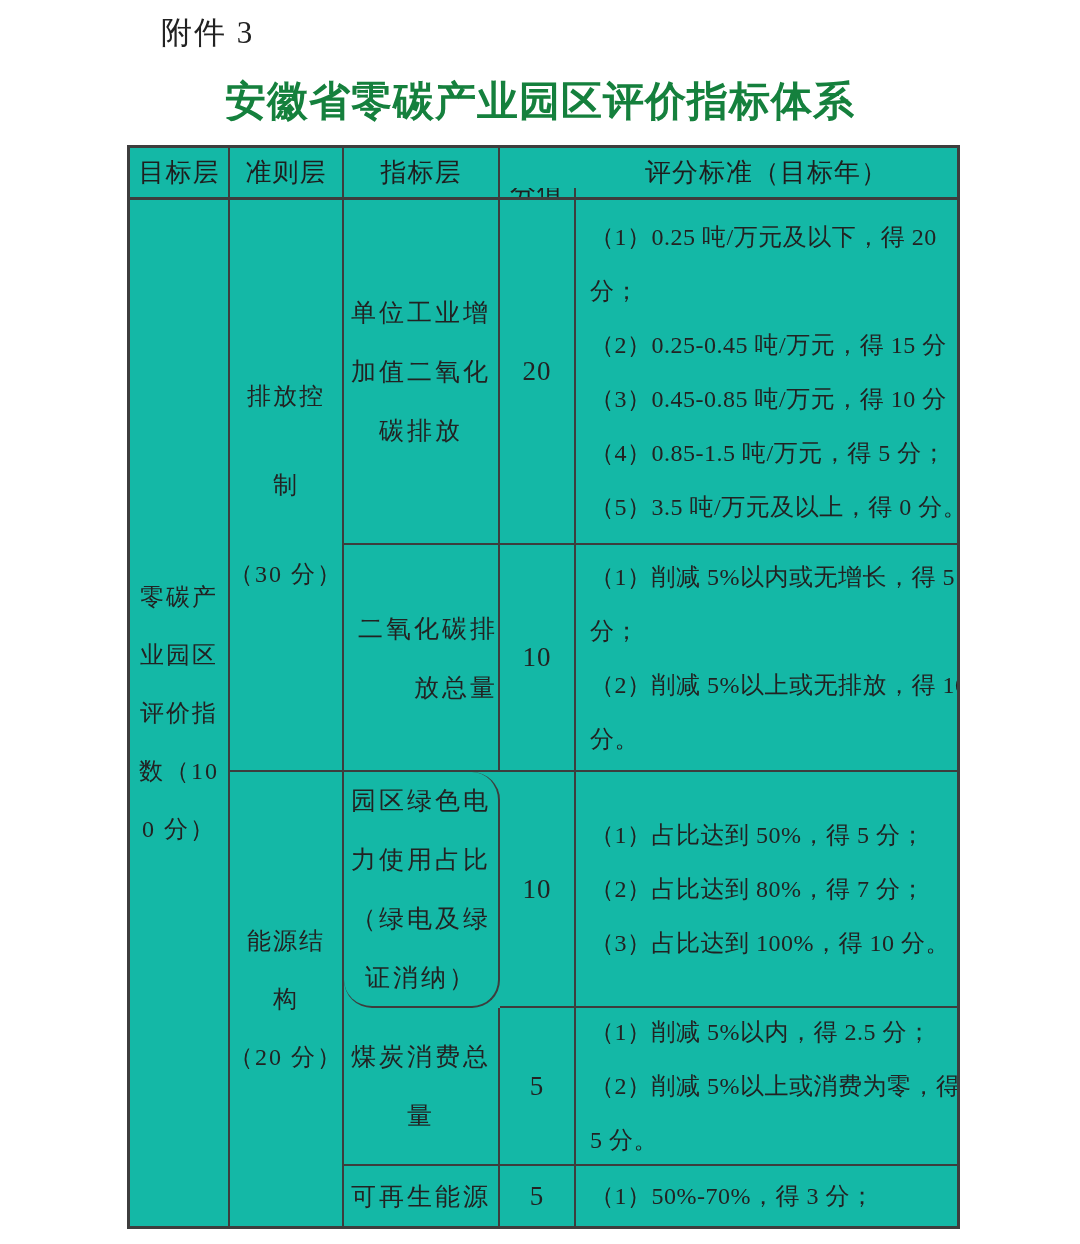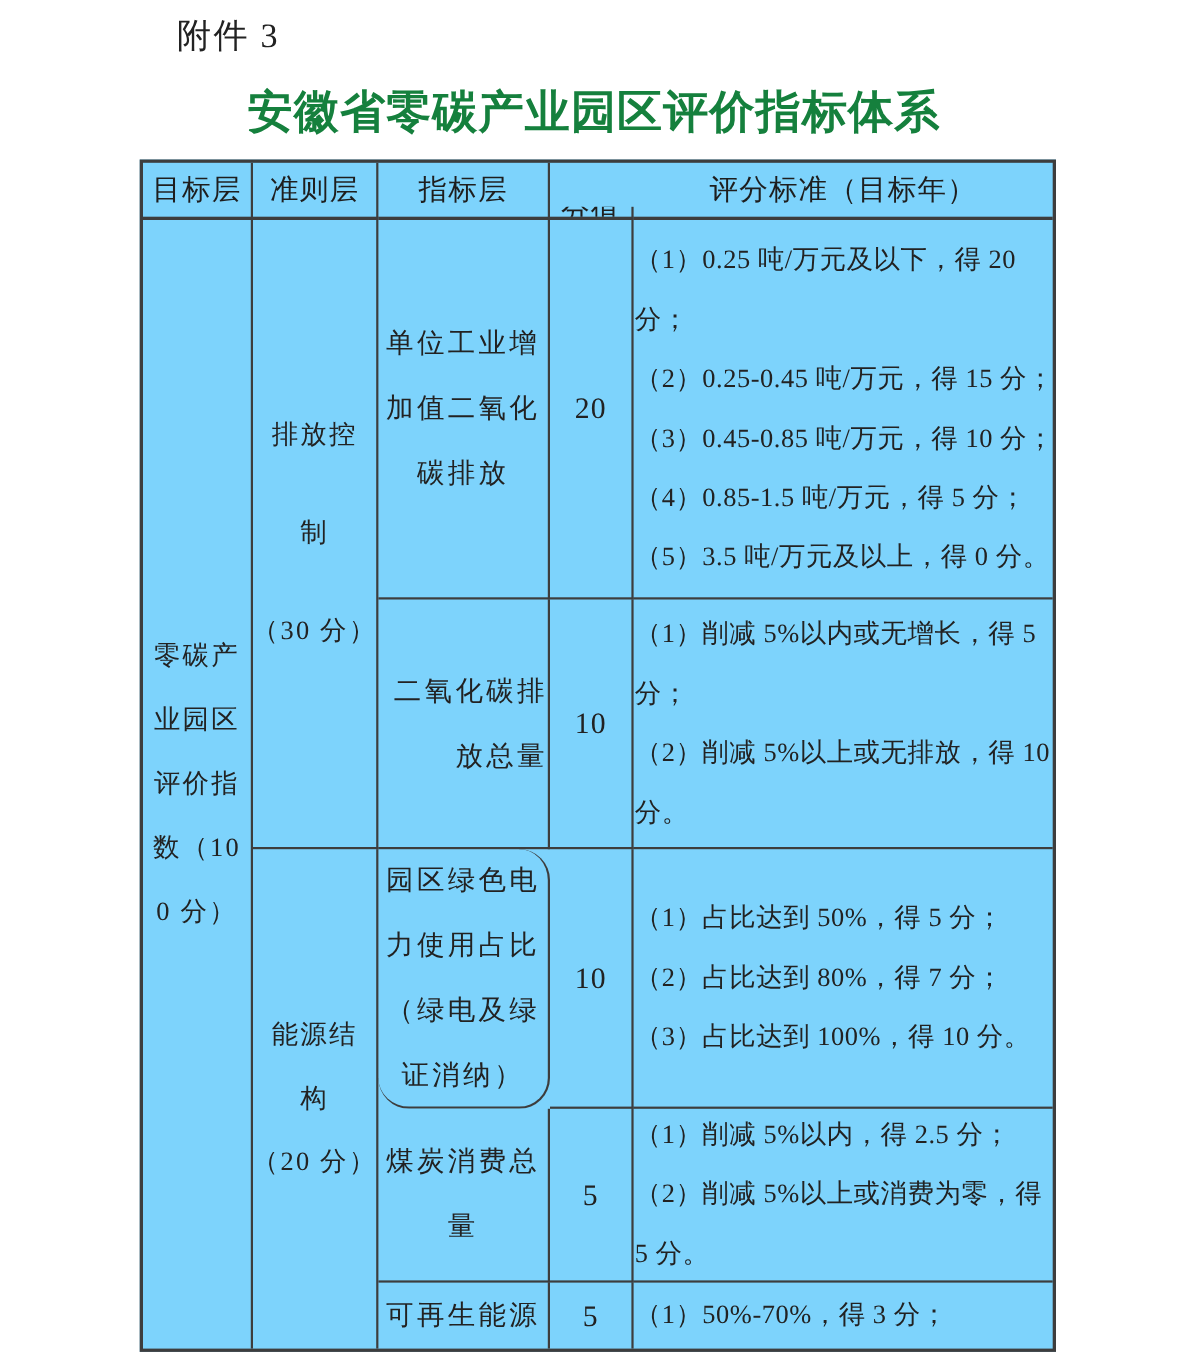--- a/index.html
+++ b/index.html
@@ -26,21 +26,21 @@
     color:#15803d;
   }
   .eval-table{
     position:absolute;left:127px;top:145px;
     width:827px;
     border:3px solid var(--bd);
     display:grid;
     grid-template-columns:100px 114px 156px 76px 381px;
     grid-template-rows:52px 345px 227px 236px 158px 60px;
     box-sizing:content-box;
-    background:#7dd3fc;
+    background:#14b8a6;
   }
   .cell{
     border-right:2px solid var(--bd);
     border-bottom:2px solid var(--bd);
     display:flex;flex-direction:column;
     align-items:center;justify-content:center;
     overflow:hidden;
     box-sizing:border-box;
   }
   .no-r{border-right:none;}
@@ -50,21 +50,21 @@
     border-bottom-width:3px;
     color:#1e1e1e;
   }
   
   .ln{white-space:nowrap;}
   .col12 .ln{height:58px;line-height:58px;font-size:24px;letter-spacing:2px;}
   .ind .ln{height:59px;line-height:59px;font-size:25px;letter-spacing:3px;}
   .score{font-size:27px;letter-spacing:1px;}
   .std{
     align-items:flex-start;
-    padding-left:1px;padding-right:6px;
+    padding-left:14px;padding-right:6px;
     text-align:left;
   }
   .std .ln{height:54px;line-height:54px;font-size:24px;letter-spacing:0.5px;}
   
   .h1{grid-area:1/1;} .h2{grid-area:1/2;} .h3{grid-area:1/3;} .h4{grid-area:1/4;margin-top:40px;} .h5{grid-area:1/5;text-align:center;}
   .goal{grid-area:2/1/7/2;}
   .crit1{grid-area:2/2/4/3;gap:31px;}
   .crit2{grid-area:4/2/7/3;}
   .i1{grid-area:2/3;} .s1{grid-area:2/4;} .t1{grid-area:2/5;}
   .i2{grid-area:3/3;align-items:flex-end;} .s2{grid-area:3/4;} .t2{grid-area:3/5;}

